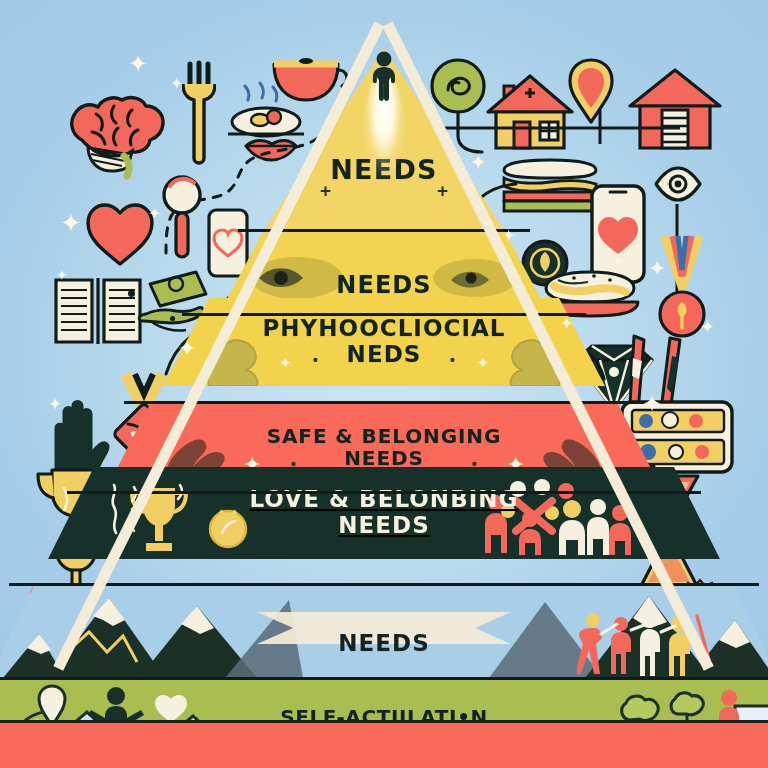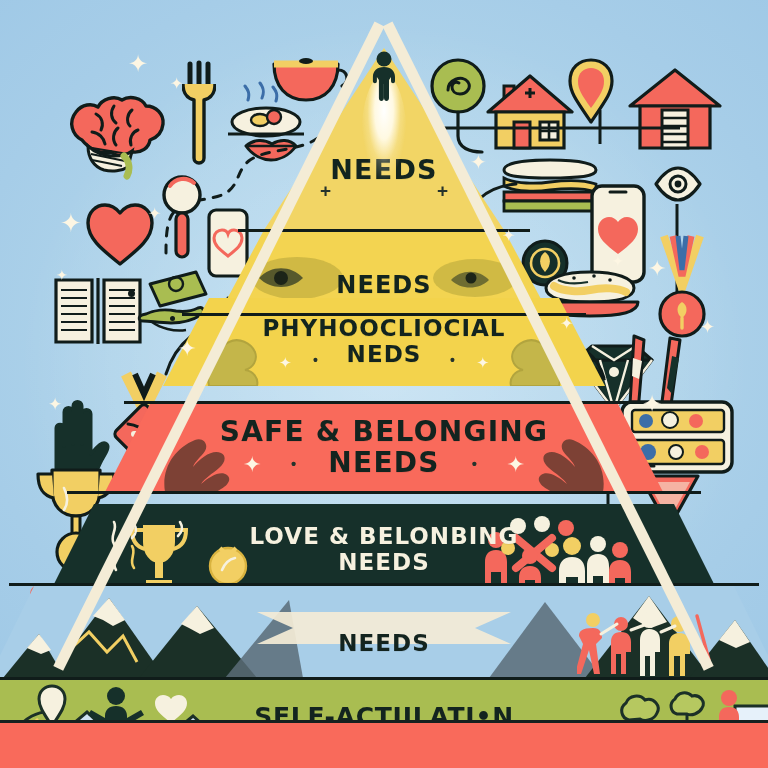--- a/index.html
+++ b/index.html
@@ -375,32 +375,32 @@
     <div class="divider" style="top:283px;left:50%;transform:translateX(-50%);width:404px;"></div>
 
     <div class="band" style="top:372px;width:558px;height:90px;">
       <svg class="bg" viewBox="0 0 558 90" preserveAspectRatio="none">
         <polygon points="46,0 512,0 558,90 0,90" fill="#f96a5b"></polygon>
         <g fill="#6b3b30" opacity=".88">
           <path d="M60 90c-4-24 10-44 30-52 8-3 14 4 10 11-4 6-10 10-12 16 8-10 20-18 28-14 6 3 4 10-2 15-7 6-14 10-18 16 9-8 20-14 26-9 5 4 1 10-6 14-8 5-16 10-20 17-2 4-2 8 0 13z"></path>
           <path d="M498 90c4-24-10-44-30-52-8-3-14 4-10 11 4 6 10 10 12 16-8-10-20-18-28-14-6 3-4 10 2 15 7 6 14 10 18 16-9-8-20-14-26-9-5 4-1 10 6 14 8 5 16 10 20 17 2 4 2 8 0 13z"></path>
         </g>
       </svg>
-      <div class="label dark-text" style="font-size:28px">
+      <div class="label dark-text" style="font-size:20px">
         <span>SAFE &amp; BELONGING</span><br>
         <span>NEEDS</span>
       </div>
       <div class="spark" style="left:138px;bottom:16px;font-size:22px">✦</div>
       <div class="spark" style="right:138px;bottom:16px;font-size:22px">✦</div>
       <div class="plus" style="left:186px;bottom:20px;font-size:15px">•</div>
       <div class="plus" style="right:186px;bottom:20px;font-size:15px">•</div>
     </div>
     <div class="divider" style="top:371px;left:50%;transform:translateX(-50%);width:520px;"></div>
 
-    <div class="band" style="top:474px;width:672px;height:92px;">
+    <div class="band" style="top:437px;width:672px;height:92px;text-decoration:underline;">
       <svg class="bg" viewBox="0 0 672 92" preserveAspectRatio="none">
         <polygon points="46,0 626,0 672,92 0,92" fill="#16302a"></polygon>
       </svg>
 
       <svg class="icon" style="left:78px;top:14px;z-index:5" width="64" height="72" viewBox="0 0 64 72">
         <path d="M18 8h30v16c0 12-7 20-15 20s-15-8-15-20z" fill="#f2cf63" stroke="#f2cf63" stroke-width="2"></path>
         <path d="M18 12H6c0 12 5 17 13 19M48 12h12c0 12-5 17-13 19" fill="none" stroke="#f2cf63" stroke-width="4"></path>
         <path d="M29 44h8v16h-8zM20 62h26v8H20z" fill="#f2cf63"></path>
         <path d="M8 6c4 6 2 10-2 14M54 4c4 6 2 10-2 14" fill="none" stroke="#f6f1df" stroke-width="2.6" stroke-linecap="round"></path>
       </svg>
@@ -512,21 +512,21 @@
         <circle cx="29" cy="12" r="9" fill="#16302a"></circle>
         <path d="M29 22c7 0 11 4 11 10v2l14-8 3 5-17 10v21h-6V46h-10v16h-6V41L1 31l3-5 14 8v-2c0-6 4-10 11-10z" fill="#16302a"></path>
       </svg>
       <svg class="icon" style="left:224px;top:14px;z-index:6" width="36" height="34" viewBox="0 0 36 34">
         <path d="M18 31C7 22 2 18 2 11 2 6 6 3 10 3c3 0 6 1 8 4 2-3 5-4 8-4 4 0 8 3 8 8 0 7-5 11-16 20z" fill="#f6f1df"></path>
       </svg>
       <svg class="icon" style="right:92px;top:10px;z-index:7" width="36" height="62" viewBox="0 0 36 62">
         <circle cx="18" cy="10" r="8" fill="#f4685c"></circle>
         <path d="M18 19c7 0 10 4 10 10v11h-5v22h-5V42h-5v20h-5V29c0-6 3-10 10-10z" fill="#f4685c"></path>
       </svg>
-      <div class="label dark-text" style="font-size:25px;letter-spacing:.03em">SELF-ACTIILATI•N</div>
+      <div class="label dark-text" style="font-size:20px;letter-spacing:.03em">SELF-ACTIILATI•N</div>
       <div class="dot" style="left:268px;top:42px;width:6px;height:6px;background:#f6f1df"></div>
     </div>
     <div class="divider" style="top:647px;left:50%;transform:translateX(-50%);width:870px;"></div>
 
     <div class="edge" id="edgeL" style="transform:rotate(26.5deg);"></div>
     <div class="edge" id="edgeR" style="transform:rotate(-26.5deg);"></div>
   </div>
 
   <div id="plinth"></div>
 </div>

